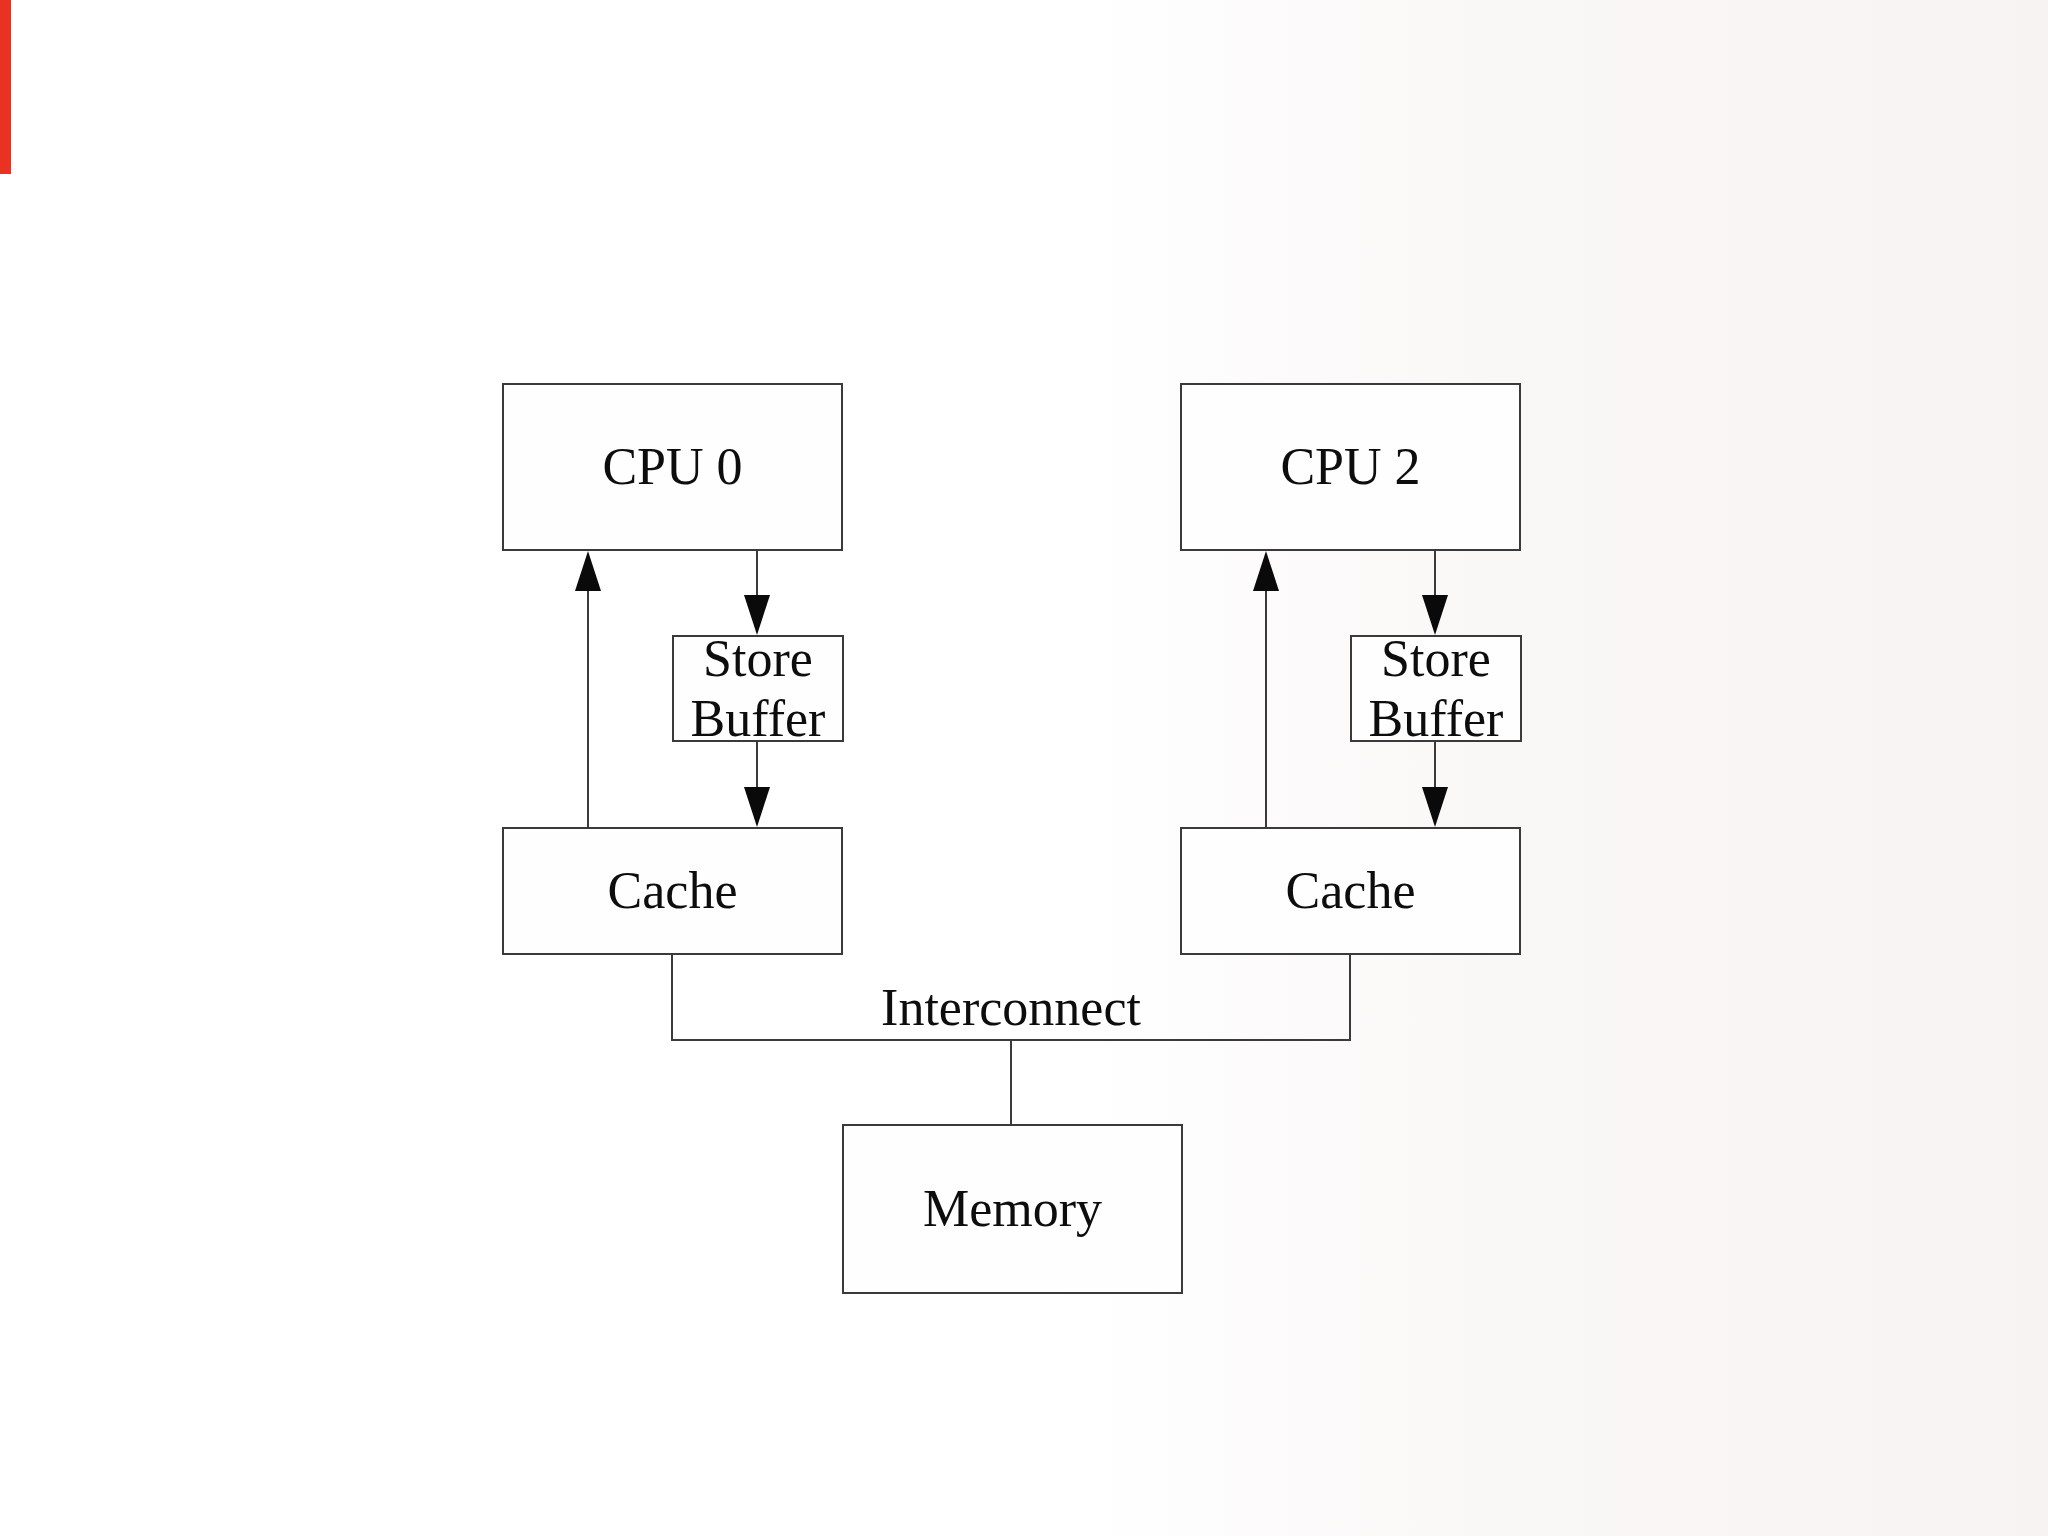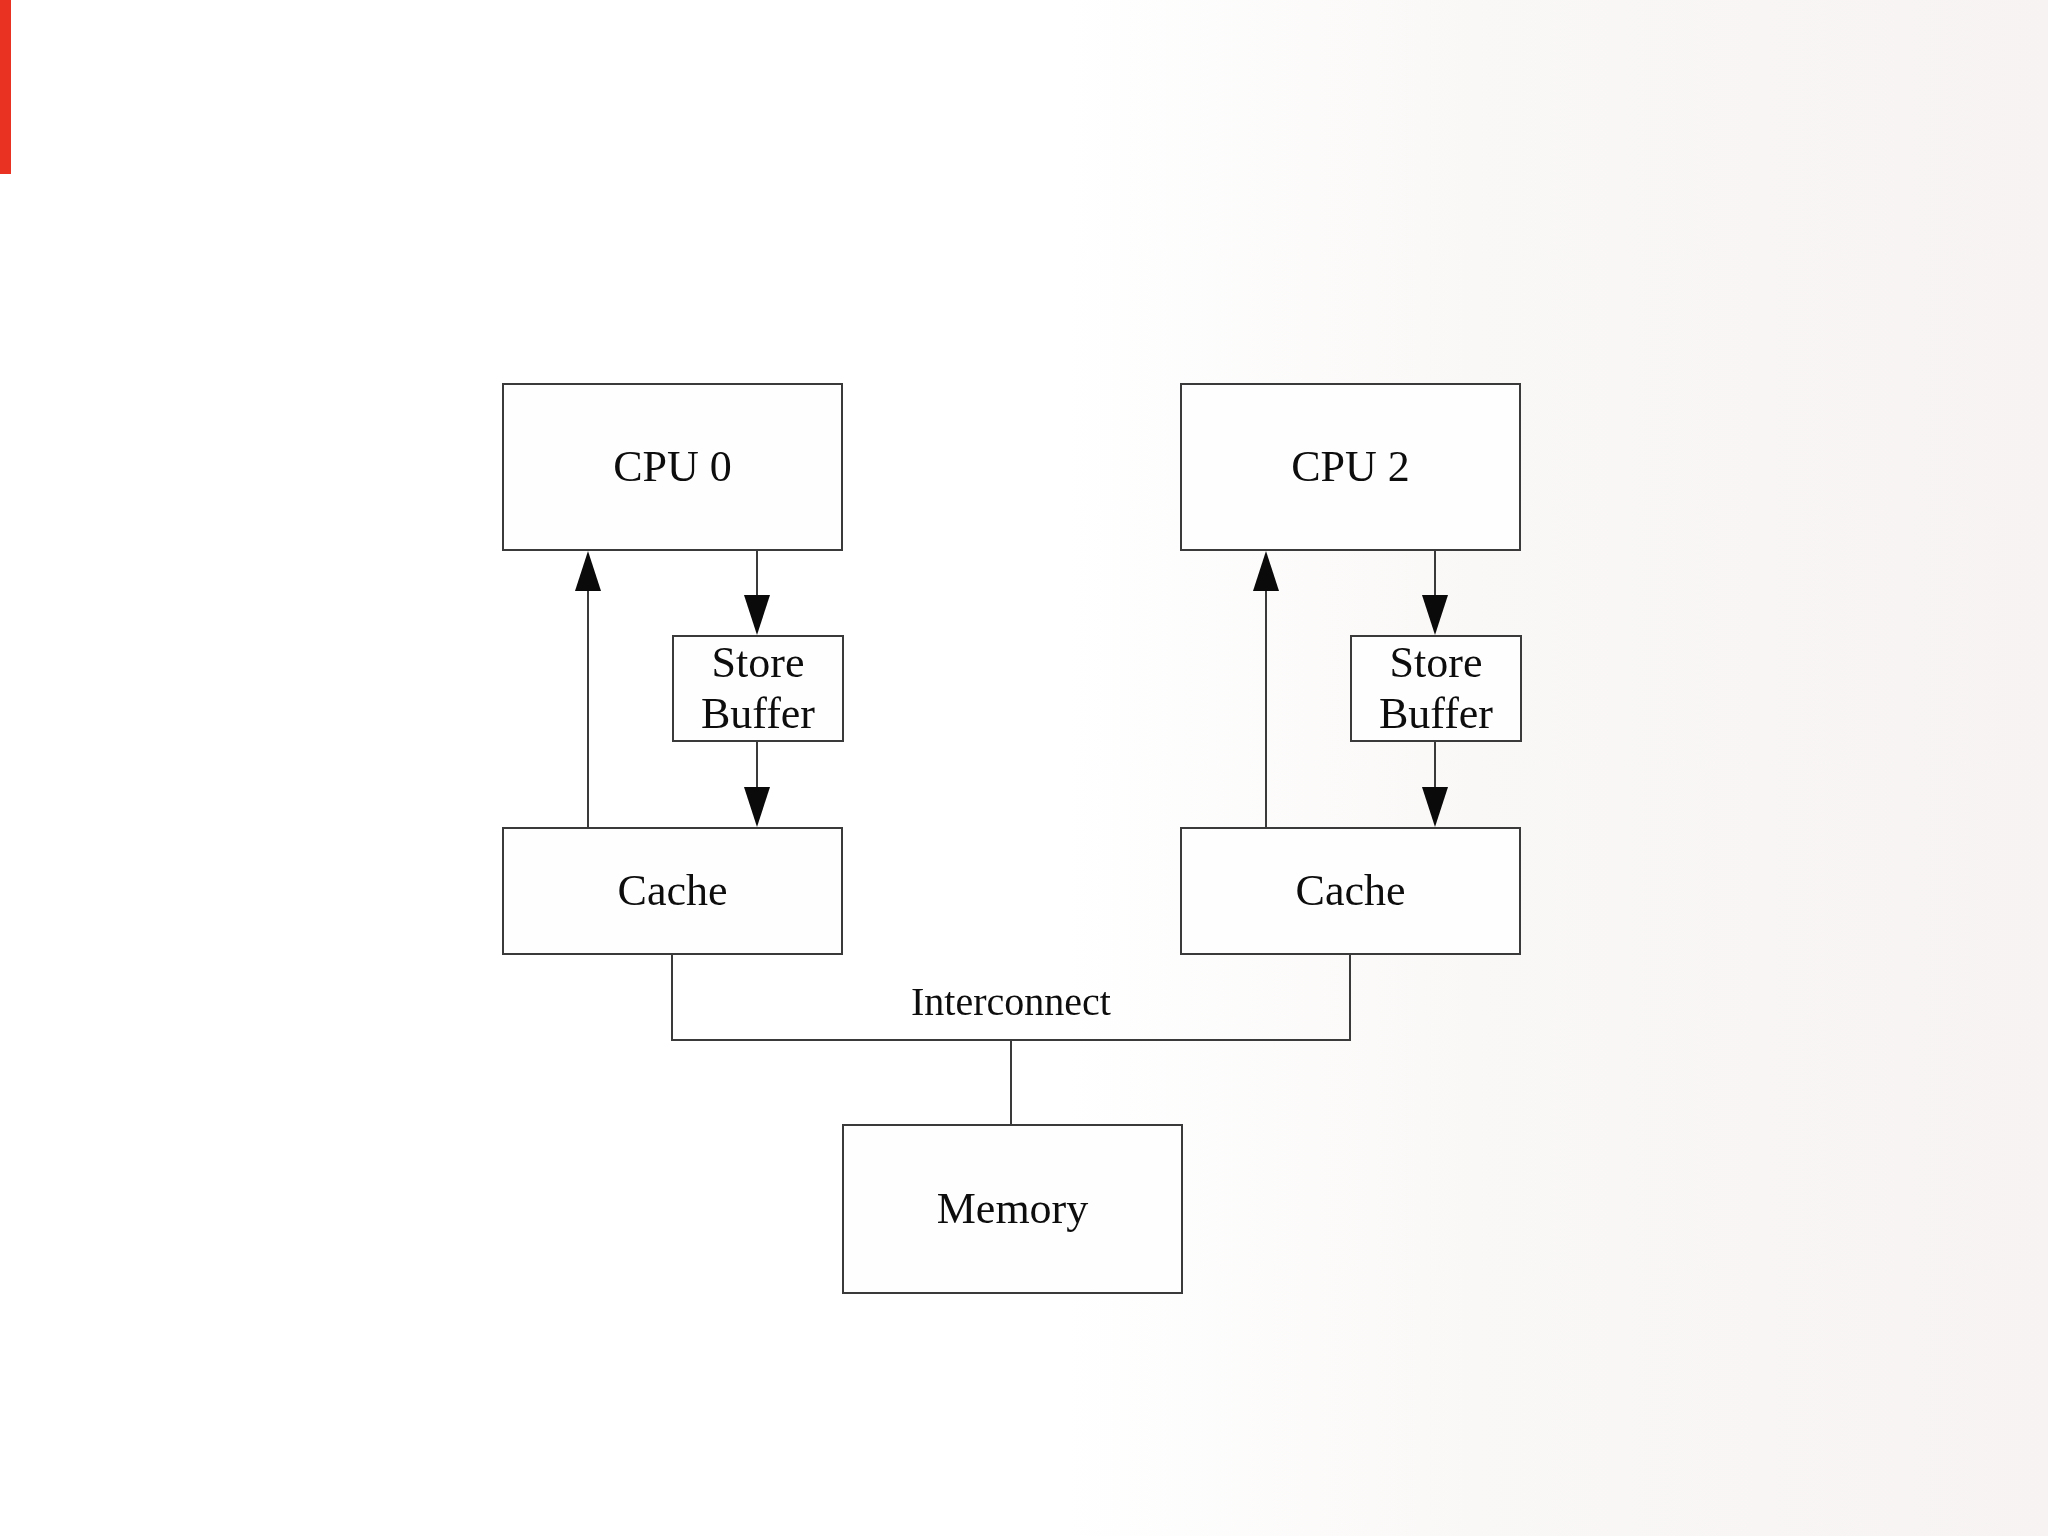--- a/index.html
+++ b/index.html
@@ -17,21 +17,21 @@
   }
   .node {
     position: absolute;
     box-sizing: border-box;
     border: 2px solid #3a3a3a;
     background: #fefefe;
     display: flex;
     align-items: center;
     justify-content: center;
     text-align: center;
-    font-size: 44px;
+    font-size: 52px;
     color: #0d0d0d;
     line-height: 1.15;
   }
   .cpu0   { left: 502px;  top: 383px;  width: 341px; height: 168px; }
   .cpu1   { left: 1180px; top: 383px;  width: 341px; height: 168px; }
   .sbL    { left: 672px;  top: 635px;  width: 172px; height: 107px; }
   .sbR    { left: 1350px; top: 635px;  width: 172px; height: 107px; }
   .cacheL { left: 502px;  top: 827px;  width: 341px; height: 128px; }
   .cacheR { left: 1180px; top: 827px;  width: 341px; height: 128px; }
   .memory { left: 842px;  top: 1124px; width: 341px; height: 170px; }
@@ -73,21 +73,21 @@
   .arrow-up-R    { left: 1253px; top: 551px; }
   .arrow-dn1-R   { left: 1422px; top: 595px; }
   .arrow-dn2-R   { left: 1422px; top: 787px; }
 
   .interconnect-label {
     position: absolute;
     left: 811px;
     top: 978px;
     width: 400px;
     text-align: center;
-    font-size: 40px;
+    font-size: 52px;
     color: #0d0d0d;
   }
 
   .red-artifact {
     position: absolute;
     left: 0;
     top: 0;
     width: 11px;
     height: 174px;
     background: #ea3223;

